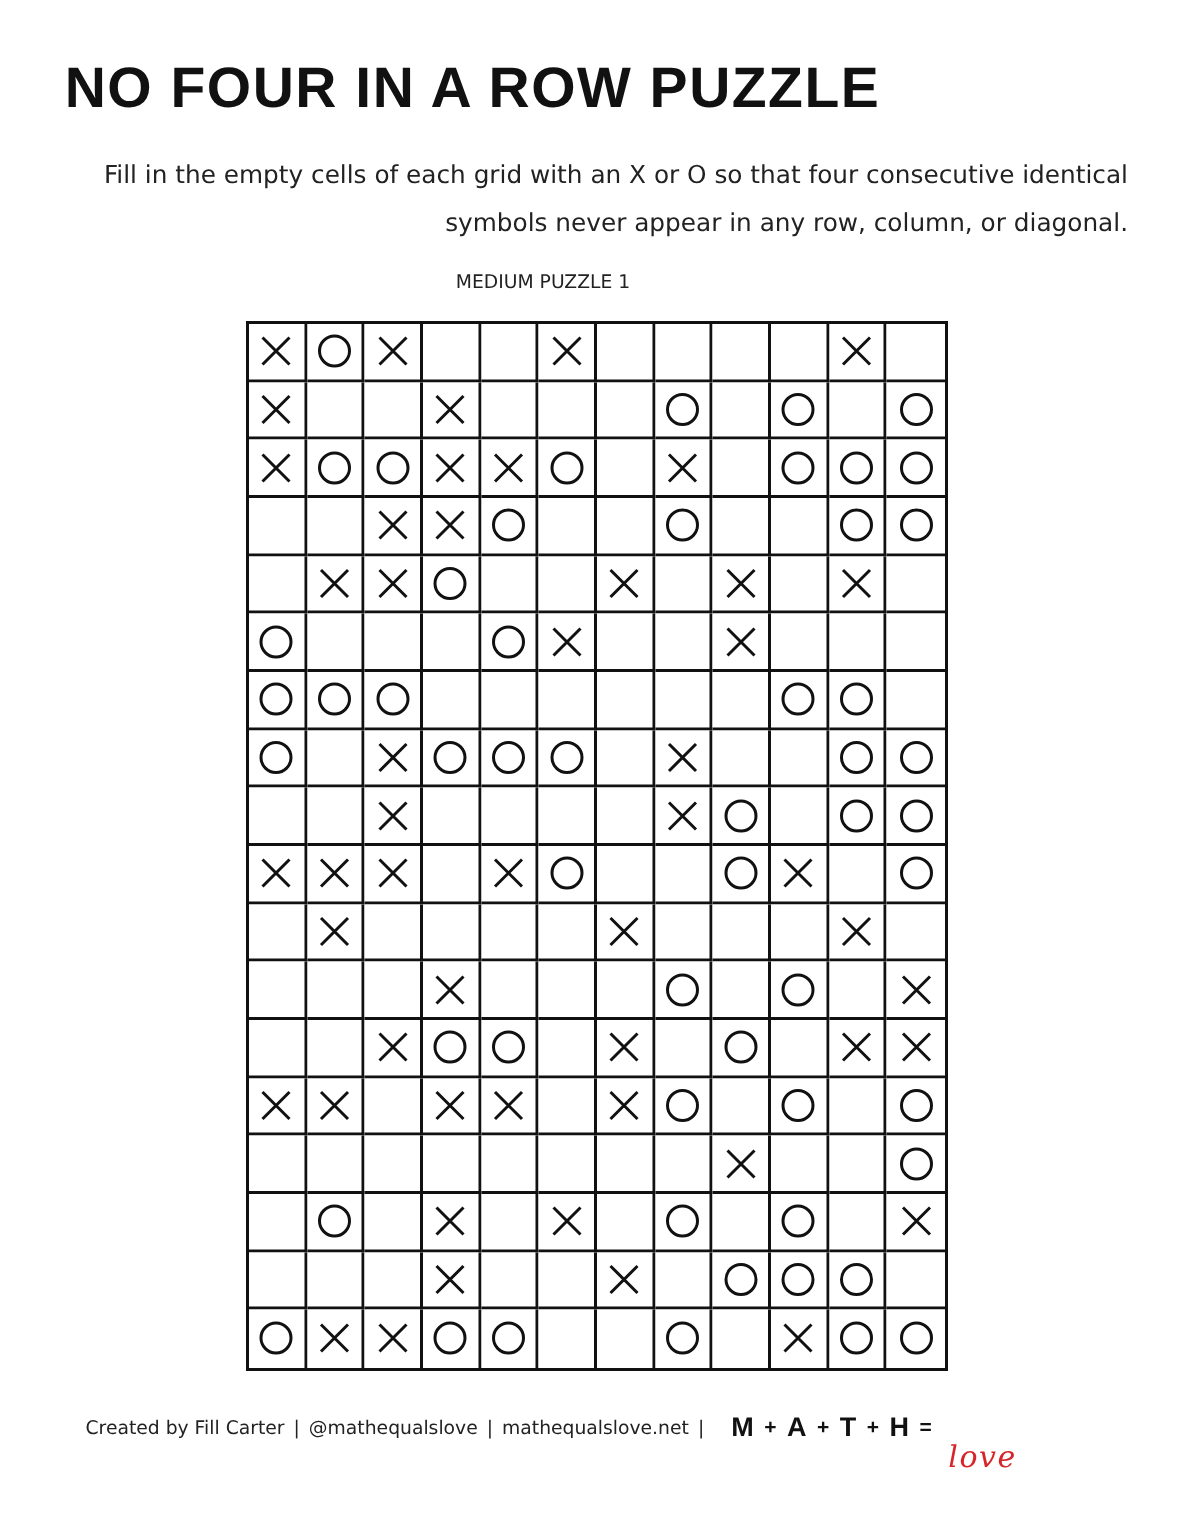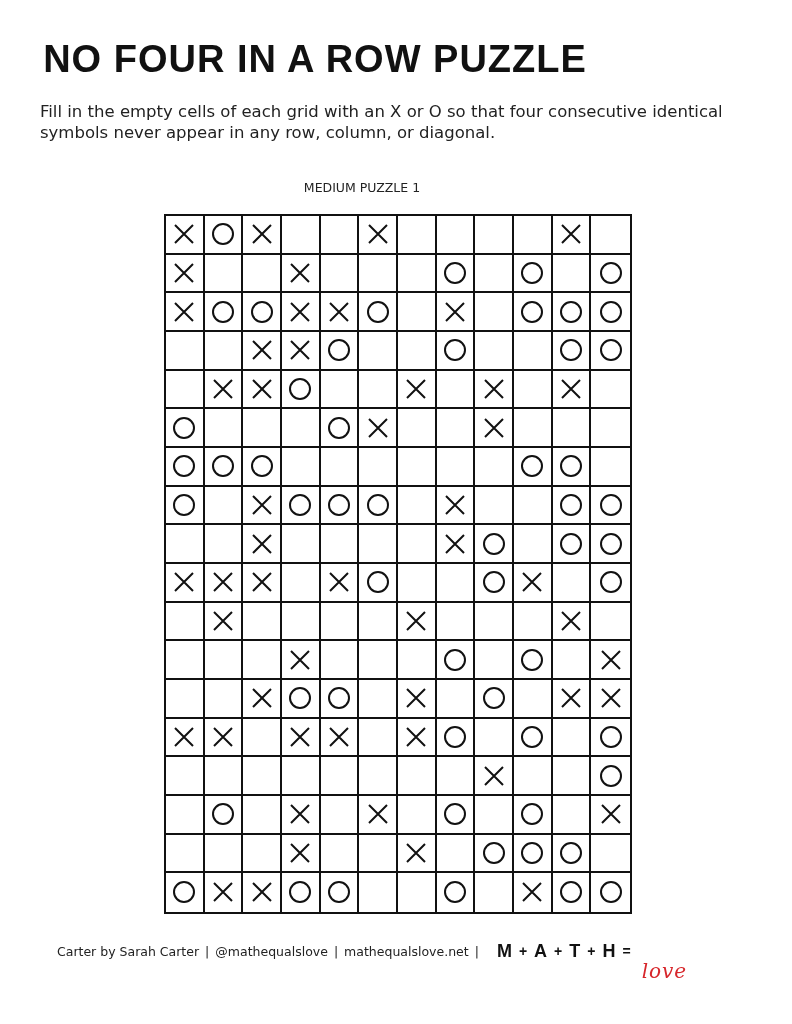--- a/index.html
+++ b/index.html
@@ -3,22 +3,22 @@
 <meta charset="utf-8">
 <style>
   html, body { margin: 0; padding: 0; background: #ffffff; }
   body { width: 792px; height: 1024px; position: relative; overflow: hidden; color: #111; }
   .title {
     position: absolute; top: 38px; left: 0; width: 630px; text-align: center;
     font-family: "Liberation Sans", sans-serif; font-weight: 700; font-size: 38px;
     letter-spacing: 1px; color: #111;
   }
   .instructions {
-    position: absolute; top: 101px; left: 40px; width: 712px; text-align: left;
-    font-family: "DejaVu Sans", sans-serif; font-size: 16.5px; line-height: 21px; color: #222;
+    position: absolute; top: 101px; left: 40px; width: 712px; text-align: right;
+    font-family: "DejaVu Sans", sans-serif; font-size: 16.5px; line-height: 32px; color: #222;
   }
   .puzzle-label {
     position: absolute; top: 180px; left: 0; width: 724px; text-align: center;
     font-family: "DejaVu Sans", sans-serif; font-size: 12.5px; color: #222;
   }
   .grid {
     position: absolute; left: 164px; top: 214px;
     display: grid; grid-template-columns: repeat(12, 38.67px); grid-template-rows: repeat(18, 38.67px);
     border: 2px solid #111; box-sizing: content-box;
   }
@@ -683,21 +683,21 @@
       </svg>
     </div>
     <div class="cell last-col last-row">
       <svg viewBox="0 0 24 24">
         <circle cx="12" cy="12" r="10" stroke="#111" stroke-width="2" fill="none"></circle>
       </svg>
     </div>
   </div>
 
 <div class="footer">
-  <span>Carter by Sarah Carter</span>
+  <span>Created by Fill Carter</span>
   <span class="sep">|</span>
   <span>@mathequalslove</span>
   <span class="sep">|</span>
   <span>mathequalslove.net</span>
   <span class="sep">|</span>
   <span class="brand">
     <span>M</span>
     <span class="plus">+</span>
     <span>A</span>
     <span class="plus">+</span>

